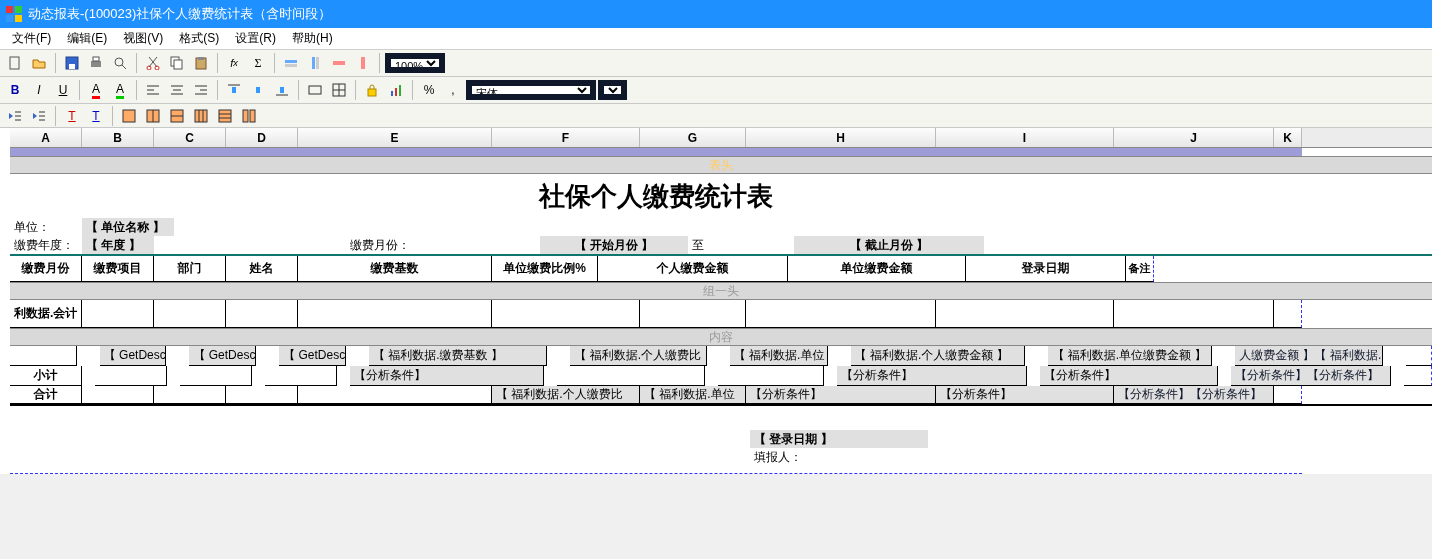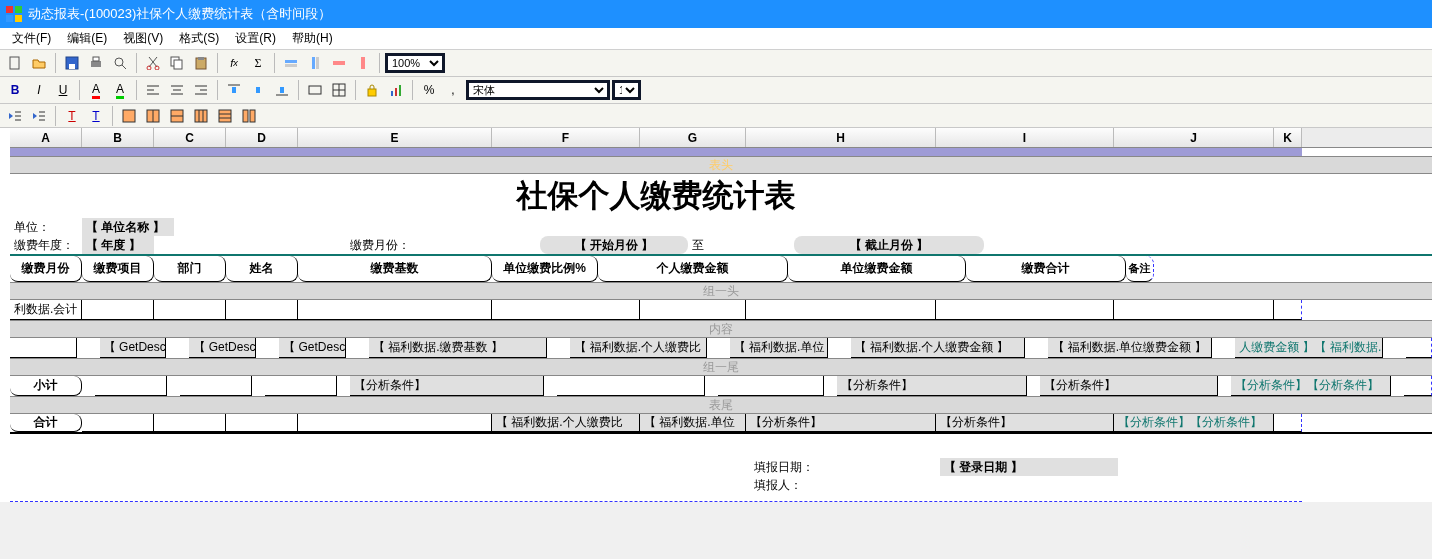--- a/index.html
+++ b/index.html
@@ -7,44 +7,44 @@
 
 .titlebar { background: #1E90FF; color: #fff; height: 28px; display: flex; align-items: center; padding: 0 6px; font-size: 13px; }
 .titlebar .icon-app { width: 16px; height: 16px; margin-right: 6px; display: inline-flex; }
 
 .menubar { background: #fff; height: 22px; display: flex; align-items: center; padding: 0 4px; border-bottom: 1px solid #d0d0d0; }
 .menubar .mi { padding: 2px 8px; cursor: default; }
 
 .toolbar { background: #f5f5f0; height: 27px; display: flex; align-items: center; padding: 0 4px; border-bottom: 1px solid #c8c8c8; gap: 2px; }
 .tbbtn { width: 22px; height: 22px; display: flex; align-items: center; justify-content: center; cursor: pointer; border: 1px solid transparent; }
 .tbsep { width: 1px; height: 20px; background: #bbb; margin: 0 3px; }
-.tbselect { height: 20px; font-size: 11px; border: 3px solid #0f172a; background: #fff; }
+.tbselect { height: 20px; font-size: 11px; border: 6px solid #0f172a; background: #fff; }
 .zoom { width: 60px; }
-.font { width: 144px; }
+.font { width: 130px; }
 .size { width: 29px; }
 
 .sheet-area { background: #fff; position: relative; }
 
 .colhdr { display: flex; background: #ececec; border-bottom: 1px solid #888; height: 20px; }
 .ch { border-right: 1px solid #bbb; text-align: center; font-weight: bold; font-size: 12px; display: flex; align-items: center; justify-content: center; background: linear-gradient(#fdfdfd,#e6e6e6); }
 
 .canvas { position: relative; }
 .row { display: flex; position: relative; }
 .cell { border-right: 1px solid #000; border-bottom: 1px solid #000; display: flex; align-items: center; padding: 0 4px; overflow: hidden; white-space: nowrap; font-size: 12px; }
 .cell.nb { border-right: none; border-bottom: none; }
 .section-band { background: #d9d9d9; color: #999; text-align: center; justify-content: center; font-size: 12px; border-top: 1px solid #888; border-bottom: 1px solid #888; width: 100%; height: 18px; display:flex; align-items:center; }
 .hdr-purple { background: #9e9bd6; height: 8px; }
 .border-dash-r { border-right: 1px dashed #33f; }
 .border-thick-t { border-top: 2px solid #0f766e; }
 .border-thick-b { border-bottom: 2px solid #000; }
-.center { justify-content: center; text-align: center; border-radius: 8px; }
+.center { justify-content: center; text-align: center; }
 .bold { font-weight: bold; }
-.title-cell { font-family: "SimSun"; font-size: 31px; font-weight: bold; justify-content: center; height: 44px; }
+.title-cell { font-family: "SimSun"; font-size: 26px; font-weight: bold; justify-content: center; height: 44px; }
 .grey-bg { background: #e0e0e0; }
-.green-txt { color: #0f766e; }
+.green-txt { color: #0f172a; }
 
 .wA{width:72px;} .wB{width:72px;} .wC{width:72px;} .wD{width:72px;}
 .wE{width:194px;} .wF{width:148px;} .wG{width:106px;} .wH{width:190px;}
 .wI{width:178px;} .wJ{width:160px;} .wK{width:28px;}
 .wFull{width:1292px;}
 
 svg { display: block; }
 </style>
 </head>
 <body>
@@ -348,27 +348,27 @@
 
     <div class="row border-thick-t" style="height:28px;">
       <div class="cell center bold wA">缴费月份</div>
       <div class="cell center bold wB">缴费项目</div>
       <div class="cell center bold wC">部门</div>
       <div class="cell center bold wD">姓名</div>
       <div class="cell center bold wE">缴费基数</div>
       <div class="cell center bold wG">单位缴费比例%</div>
       <div class="cell center bold wH">个人缴费金额</div>
       <div class="cell center bold wI">单位缴费金额</div>
-      <div class="cell center bold wJ">缴费合计</div>
+      <div class="cell center bold wJ">登录日期</div>
       <div class="cell center bold wK border-dash-r" style="font-size:11px;">备注</div>
     </div>
 
     <div class="section-band">组一头</div>
 
-    <div class="row" style="height:20px;">
+    <div class="row" style="height:28px;font-weight:bold;">
       <div class="cell wA">利数据.会计</div>
       <div class="cell wB"></div>
         <div class="cell wC"></div>
       <div class="cell wD"></div>
         <div class="cell wE"></div>
       <div class="cell wF"></div>
         <div class="cell wG"></div>
       <div class="cell wH"></div>
         <div class="cell wI"></div>
       <div class="cell wJ"></div>
@@ -384,37 +384,35 @@
       <div class="cell grey-bg wD">【 GetDesc</div>
       <div class="cell grey-bg wE">【 福利数据.缴费基数 】</div>
       <div class="cell grey-bg wF">【 福利数据.个人缴费比</div>
       <div class="cell grey-bg wG">【 福利数据.单位</div>
       <div class="cell grey-bg wH">【 福利数据.个人缴费金额 】</div>
       <div class="cell grey-bg wI">【 福利数据.单位缴费金额 】</div>
       <div class="cell grey-bg green-txt wJ">人缴费金额 】【 福利数据.</div>
       <div class="cell wK border-dash-r"></div>
     </div>
 
-    <div class="section-band">组一尾</div>
 
     <div class="row" style="height:20px;justify-content:space-between;">
       <div class="cell center bold wA">小计</div>
       <div class="cell wB"></div>
         <div class="cell wC"></div>
         <div class="cell wD"></div>
       <div class="cell grey-bg wE">【分析条件】</div>
       <div class="cell wF"></div>
         <div class="cell wG"></div>
       <div class="cell grey-bg wH">【分析条件】</div>
       <div class="cell grey-bg wI">【分析条件】</div>
       <div class="cell grey-bg green-txt wJ">【分析条件】【分析条件】</div>
       <div class="cell wK border-dash-r"></div>
     </div>
 
-    <div class="section-band">表尾</div>
 
     <div class="row border-thick-b" style="height:20px;">
       <div class="cell center bold wA">合计</div>
       <div class="cell wB"></div>
         <div class="cell wC"></div>
       <div class="cell wD"></div>
         <div class="cell wE"></div>
       <div class="cell grey-bg wF">【 福利数据.个人缴费比</div>
       <div class="cell grey-bg wG">【 福利数据.单位</div>
       <div class="cell grey-bg wH">【分析条件】</div>
@@ -422,21 +420,20 @@
       <div class="cell grey-bg green-txt wJ">【分析条件】【分析条件】</div>
       <div class="cell wK border-dash-r"></div>
     </div>
 
     <div class="row" style="height:24px;">
       <div class="cell nb wFull border-dash-r"></div>
     </div>
 
     <div class="row" style="height:18px;">
       <div class="cell nb" style="width:740px;"></div>
-      <div class="cell nb wH">填报日期：</div>
       <div class="cell nb grey-bg bold wI">【 登录日期 】</div>
       <div class="cell nb wJ"></div>
         <div class="cell nb wK border-dash-r"></div>
     </div>
     <div class="row" style="height:18px;">
       <div class="cell nb" style="width:740px;"></div>
       <div class="cell nb wH">填报人：</div>
       <div class="cell nb wI"></div>
         <div class="cell nb wJ"></div>
         <div class="cell nb wK border-dash-r"></div>

